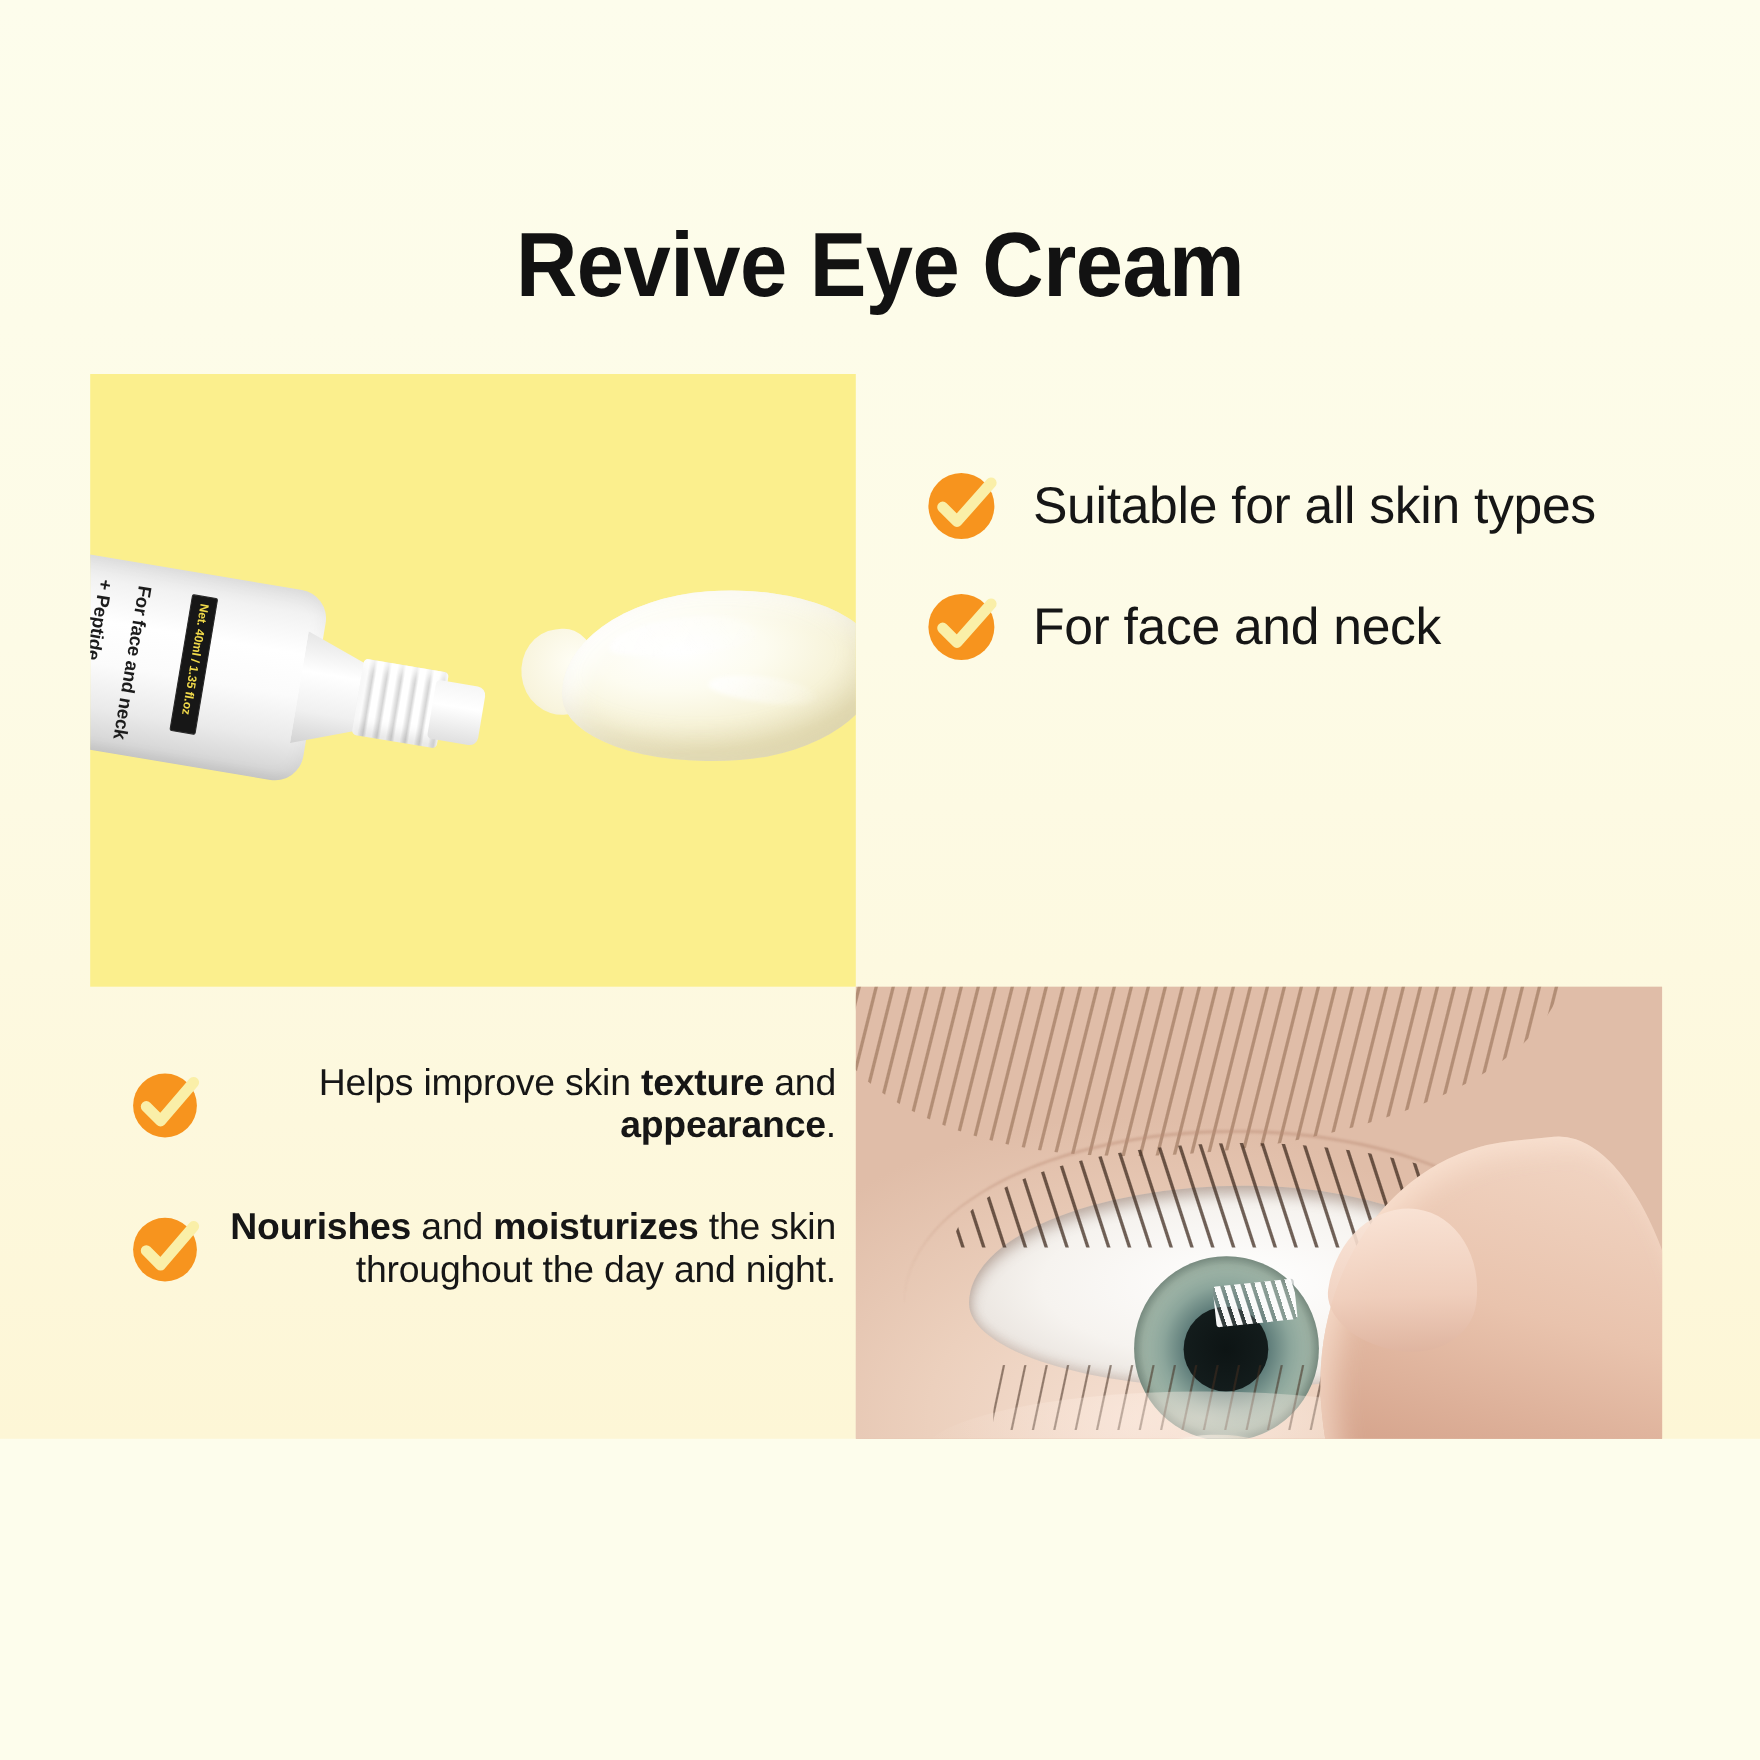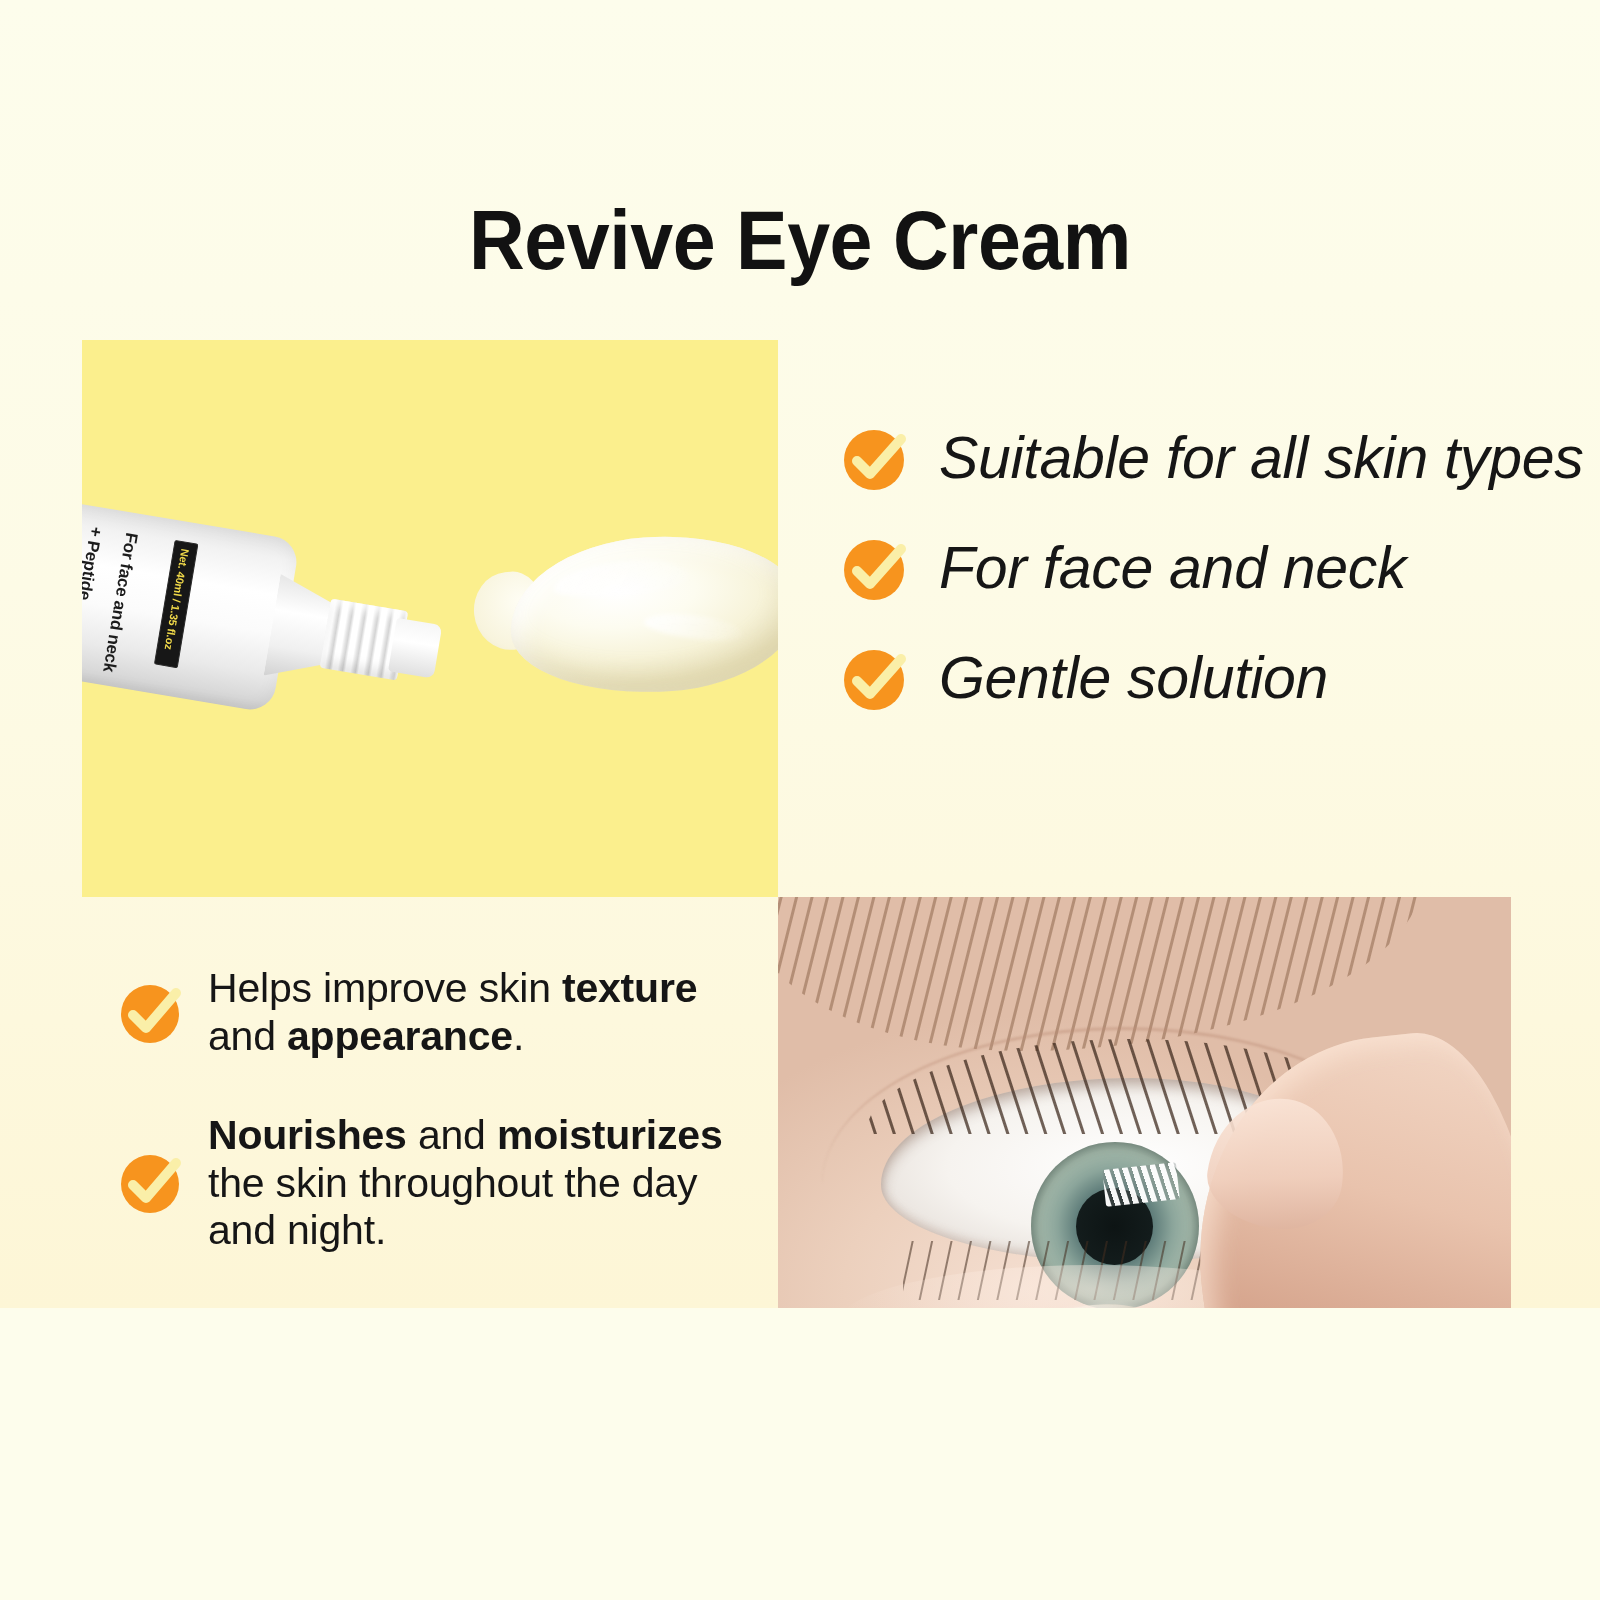--- a/index.html
+++ b/index.html
@@ -209,26 +209,25 @@
     margin-bottom: 40px;
     min-height: 70px;
   }
   .right-item .check-wrap {
     flex: 0 0 auto;
     width: 66px;
     height: 66px;
     margin-right: 30px;
   }
   .right-item .item-text {
-    font-size: 59px;
+    font-size: 47px;
     color: #161616;
     letter-spacing: -0.3px;
     line-height: 1.15;
     white-space: nowrap;
-    font-style: italic;
   }
 
   
   .bottom-list {
     position: absolute;
     left: 120px;
     top: 965px;
     width: 640px;
   }
   .bottom-item {
@@ -236,24 +235,25 @@
     align-items: center;
     margin-bottom: 52px;
   }
   .bottom-item .check-wrap {
     flex: 0 0 auto;
     width: 64px;
     height: 64px;
     margin-right: 24px;
   }
   .bottom-item .item-text {
-    font-size: 41px;
+    font-size: 34px;
     color: #161616;
     line-height: 1.16;
     letter-spacing: -0.2px;
+    text-align: right;
   }
   .item-text b { font-weight: bold; }
 
   
   .check-icon {
     display: block;
     width: 100%;
     height: 100%;
     overflow: visible;
   }
@@ -468,29 +468,20 @@
     <div class="right-item">
       <span class="check-wrap">
         <svg class="check-icon" viewBox="0 0 66 66" xmlns="http://www.w3.org/2000/svg">
           <circle cx="31" cy="34" r="30" fill="#F7941E"></circle>
           <path d="M14 35 L27 48 L58 13" fill="none" stroke="#FAEFA8" stroke-width="10" stroke-linecap="round" stroke-linejoin="round"></path>
         </svg>
       </span>
       <span class="item-text">For face and neck</span>
     </div>
 
-    <div class="right-item">
-      <span class="check-wrap">
-        <svg class="check-icon" viewBox="0 0 66 66" xmlns="http://www.w3.org/2000/svg">
-          <circle cx="31" cy="34" r="30" fill="#F7941E"></circle>
-          <path d="M14 35 L27 48 L58 13" fill="none" stroke="#FAEFA8" stroke-width="10" stroke-linecap="round" stroke-linejoin="round"></path>
-        </svg>
-      </span>
-      <span class="item-text">Gentle solution</span>
-    </div>
 
 
   </div>
 
   <div class="bottom-list">
 
     <div class="bottom-item">
       <span class="check-wrap">
         <svg class="check-icon" viewBox="0 0 64 64" xmlns="http://www.w3.org/2000/svg">
           <circle cx="30" cy="33" r="29" fill="#F7941E"></circle>

